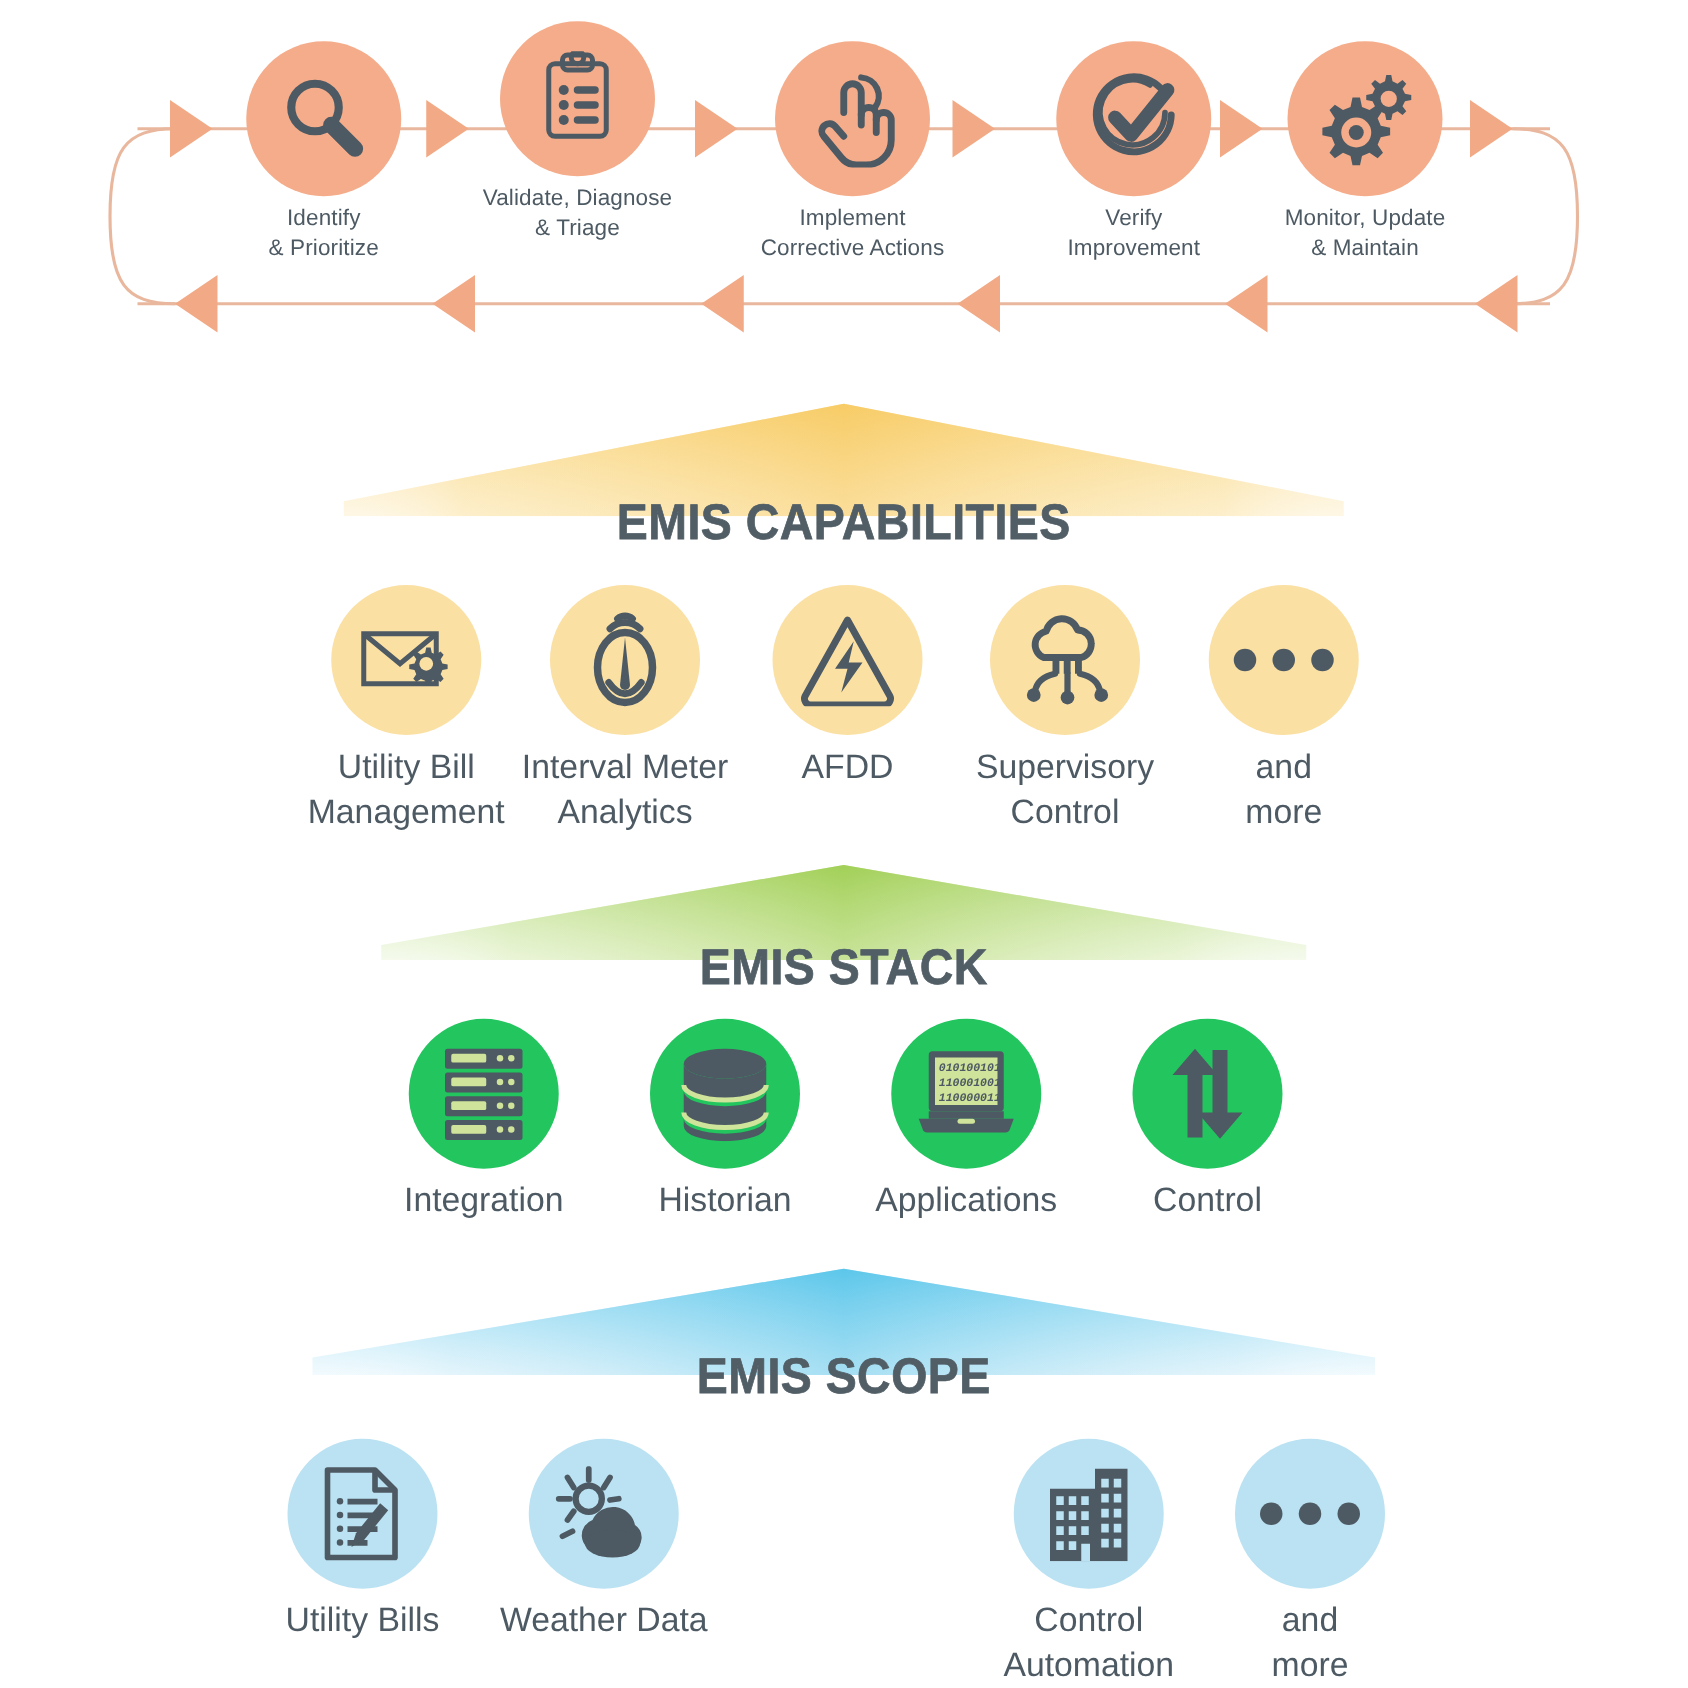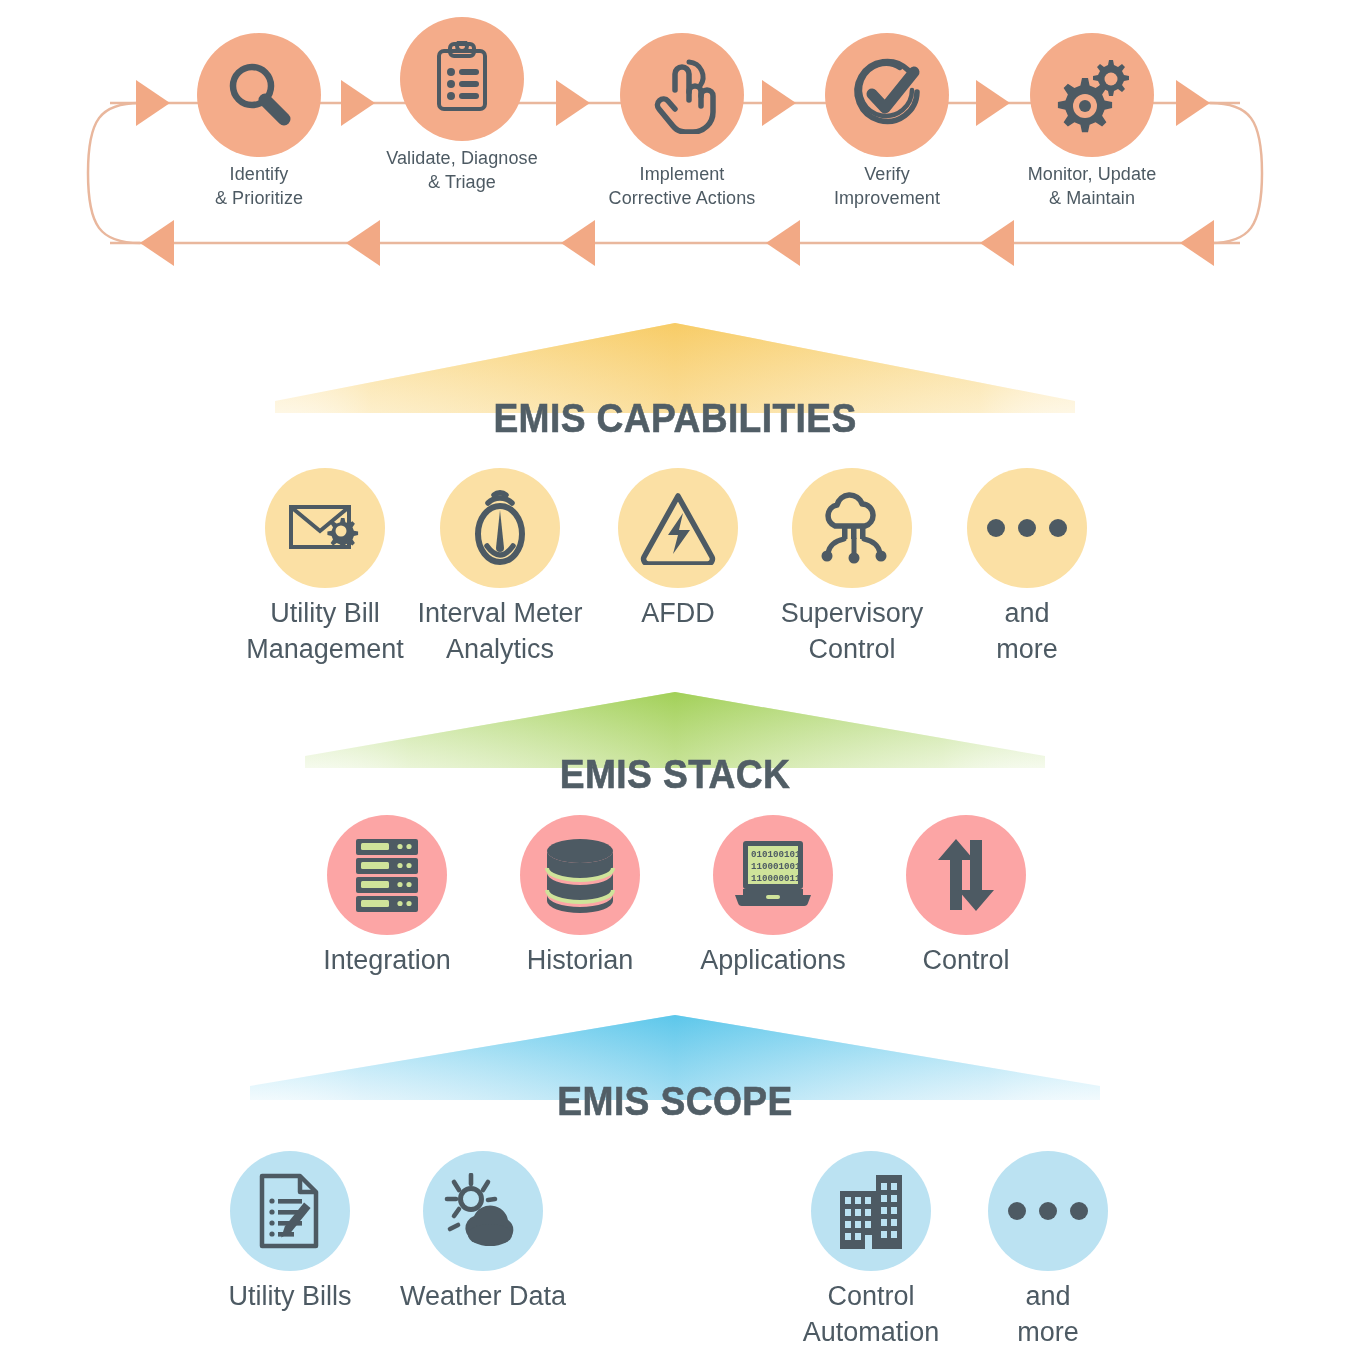--- a/index.html
+++ b/index.html
@@ -42,21 +42,21 @@
   .node{position:absolute;}
   .node .disc{
     width:120px;height:120px;border-radius:50%;
     display:flex;align-items:center;justify-content:center;
   }
   .node .cap-lab{
     position:absolute;top:128px;left:-65px;width:250px;
     text-align:center;font-size:27px;line-height:1.32;color:#4d5a63;
   }
   .cap .disc{background:#fbe0a4;}
-  .stk .disc{background:#fca5a5;}
+  .stk .disc{background:#22c55e;font-style:italic;}
   .scp .disc{background:#bbe2f2;}
 
   .dots{display:flex;gap:13px;align-items:center;}
   .dots i{display:block;width:18px;height:18px;border-radius:50%;background:#4d5a63;}
 
   svg{display:block;}
 </style>
 </head>
 <body>
 
@@ -134,21 +134,21 @@
           <path d="M44 36 a6 6 0 0 1 12 0 v14" fill="none" stroke="#4d5a63" stroke-width="5.5" stroke-linecap="round"></path>
           <path d="M56 40 a6 6 0 0 1 12 0 v16 a20 20 0 0 1 -20 20 h-8 a16 16 0 0 1 -12 -6 l-14 -17 a6 6 0 0 1 9 -8 l7 8" fill="none" stroke="#4d5a63" stroke-width="5.5" stroke-linejoin="round" stroke-linecap="round"></path>
         </svg>
       </div>
       <div class="cyc-label">
         <div>Implement</div>
         <div>Corrective Actions</div>
       </div>
     </div>
 
-    <div class="cyc-node" style="left:825px;top:33px;">
+    <div class="cyc-node" style="left:845px;top:33px;">
       <div class="cyc-circle">
         <svg width="78" height="78" viewBox="0 0 78 78">
           <path d="M60 14 A30 30 0 1 0 69 36" fill="none" stroke="#4d5a63" stroke-width="5.5" stroke-linecap="round"></path>
           <path d="M52 12 A26 26 0 1 0 64 34" fill="none" stroke="#4d5a63" stroke-width="4.5" stroke-linecap="round"></path>
           <path d="M24 38 L37 52 L66 16" fill="none" stroke="#4d5a63" stroke-width="11" stroke-linecap="round" stroke-linejoin="round"></path>
         </svg>
       </div>
       <div class="cyc-label">
         <div>Verify</div>
         <div>Improvement</div>

